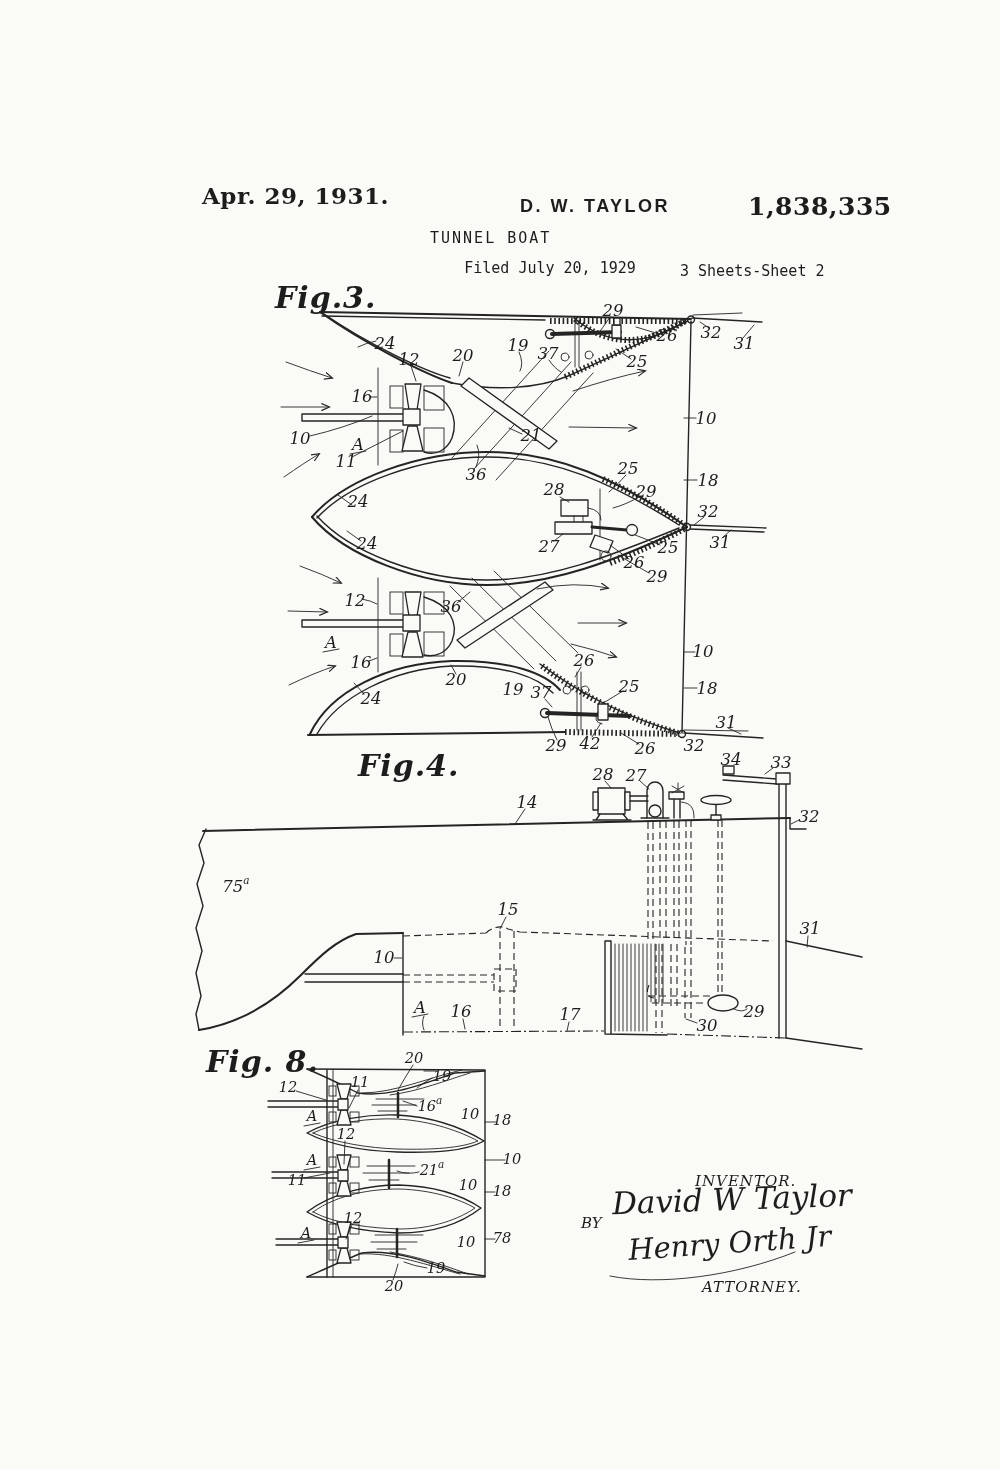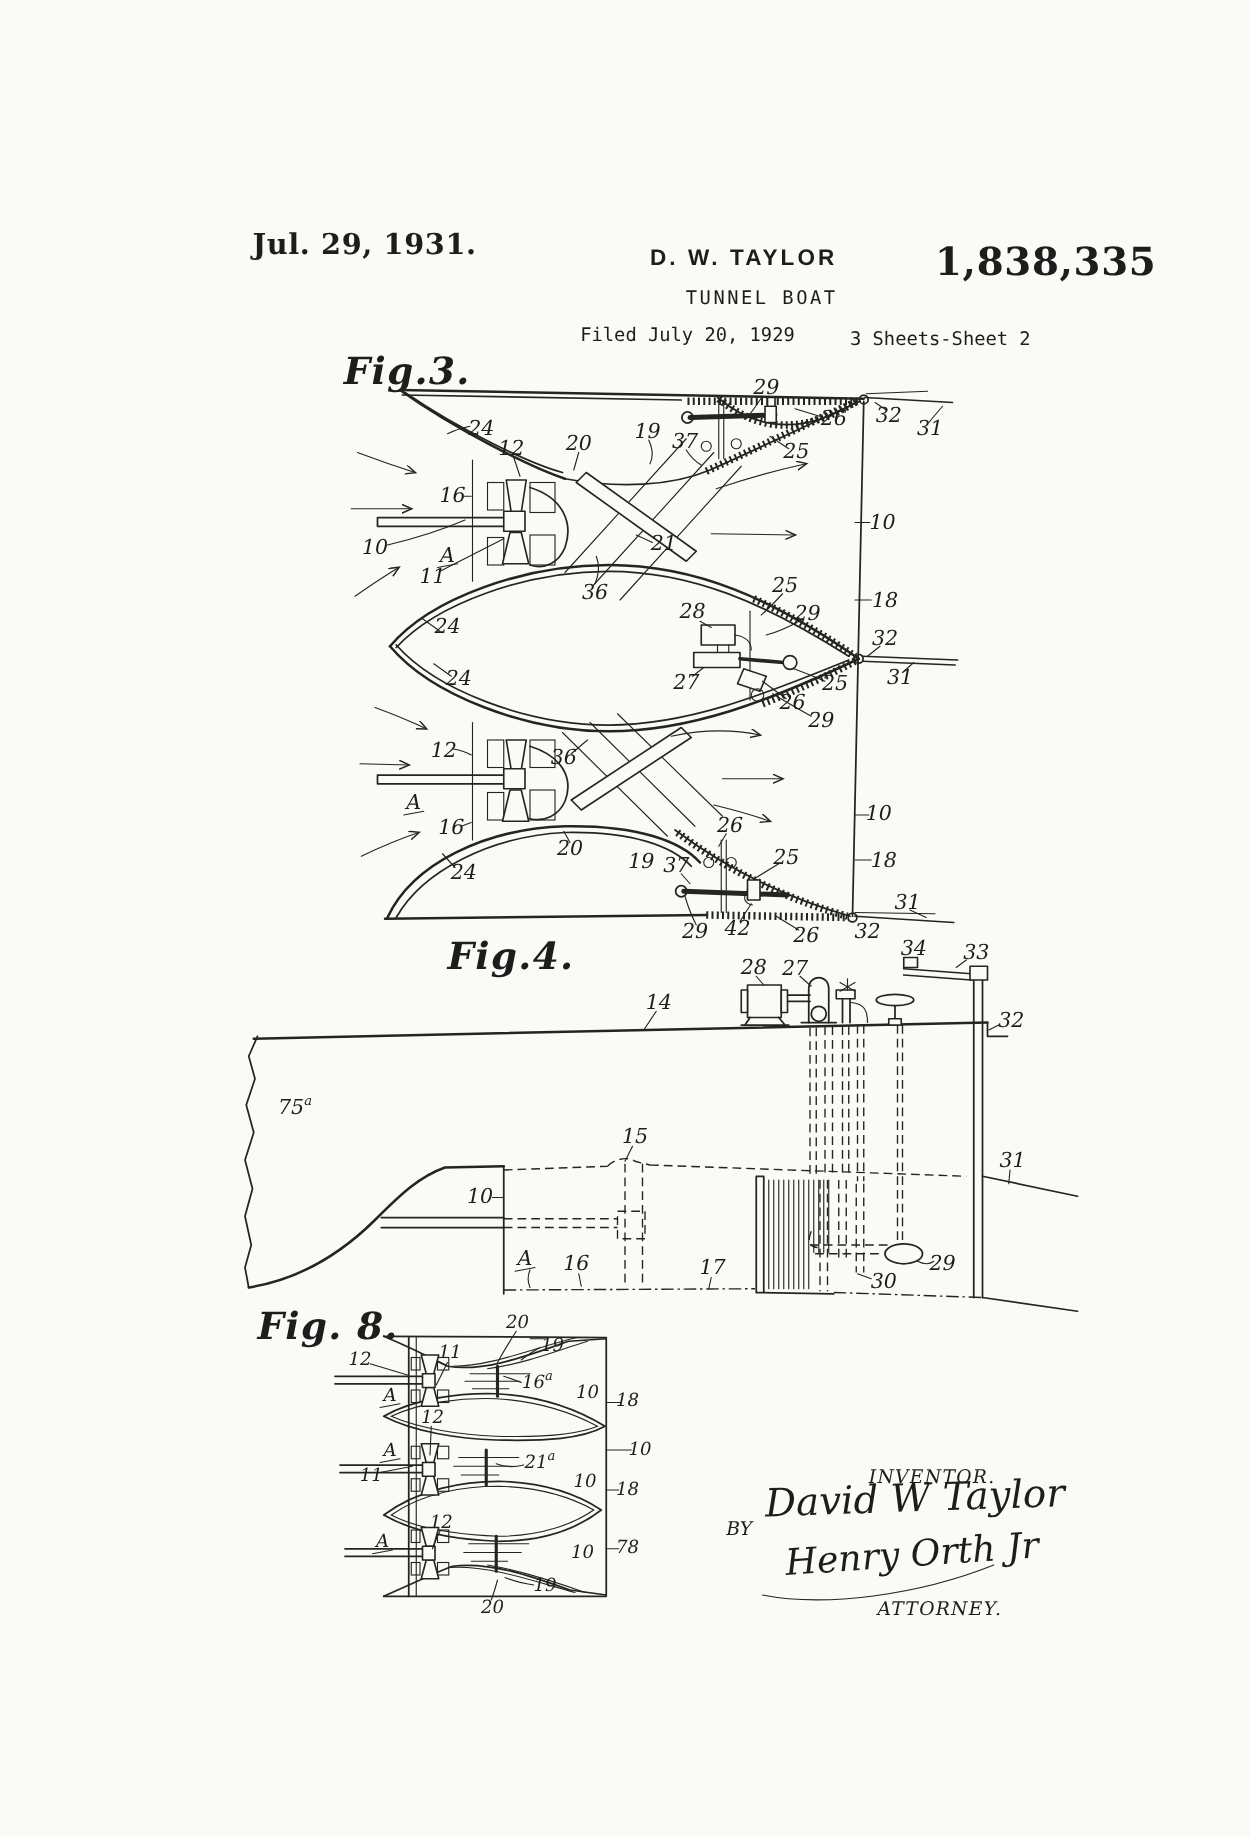--- a/index.html
+++ b/index.html
@@ -2,22 +2,22 @@
 <html><head>
 <meta charset="utf-8">
 <style>
   html,body{margin:0;padding:0;background:#e8e8e4;}
   #page{position:relative;width:1000px;height:1469px;background:#fafaf6;overflow:hidden;
         font-family:"DejaVu Serif",serif;color:#1d1d1d;}
   .abs{position:absolute;white-space:nowrap;}
   .h-date{left:202px;top:182px;font-weight:bold;font-size:23px;letter-spacing:.5px;}
   .h-name{left:430px;top:196px;width:240px;text-align:right;font-family:"Liberation Sans",sans-serif;
           font-weight:bold;font-size:18px;letter-spacing:2.5px;}
-  .h-num{left:748px;top:192px;font-weight:bold;font-size:31px;letter-spacing:.5px;}
-  .h-title{left:430px;top:229px;width:240px;text-align:right;font-family:"DejaVu Sans Mono",monospace;
+  .h-num{left:748px;top:192px;font-weight:bold;font-size:25px;letter-spacing:.5px;}
+  .h-title{left:430px;top:229px;width:240px;text-align:left;font-family:"DejaVu Sans Mono",monospace;
            font-size:15px;letter-spacing:2px;}
   .h-filed{left:400px;top:259px;width:300px;text-align:center;font-family:"DejaVu Sans Mono",monospace;font-size:15px;}
   .h-sheet{left:680px;top:262px;font-family:"DejaVu Sans Mono",monospace;font-size:15px;text-align:right;}
   .figtitle{font-style:italic;font-weight:bold;font-size:30px;letter-spacing:1px;}
   #fig3-title{left:228px;top:280px;margin-left:47px;}
   #fig4-title{left:358px;top:748px;}
   #fig8-title{left:206px;top:1044px;}
   .sg{font-style:italic;}
   .sg-inv{left:695px;top:1172px;font-size:15px;letter-spacing:1px;}
   .sg-sig1{left:612px;top:1181px;font-size:31px;transform:rotate(-2deg);}
@@ -35,21 +35,21 @@
   .w4{stroke-width:4;} .w3{stroke-width:3;} .w25{stroke-width:2.5;}
   .ref{font:italic 16.5px "DejaVu Serif",serif;fill:#1d1d1d;text-anchor:middle;dominant-baseline:middle;}
   #fig8-labels .ref{font-size:14.5px;}
   .sup{font-size:10.5px;}
 </style>
 </head>
 <body>
 
 <div id="page">
 
-  <div class="abs h-date">Jul. 29, 1931.</div>
+  <div class="abs h-date">Apr. 29, 1931.</div>
   <div class="abs h-name">D. W. TAYLOR</div>
   <div class="abs h-num">1,838,335</div>
   <div class="abs h-title">TUNNEL BOAT</div>
   <div class="abs h-filed">Filed July 20, 1929</div>
   <div class="abs h-sheet">3 Sheets-Sheet 2</div>
 
   <div class="abs figtitle" id="fig3-title">Fig.3.</div>
   <div class="abs figtitle" id="fig4-title">Fig.4.</div>
   <div class="abs figtitle" id="fig8-title">Fig. 8.</div>
 

